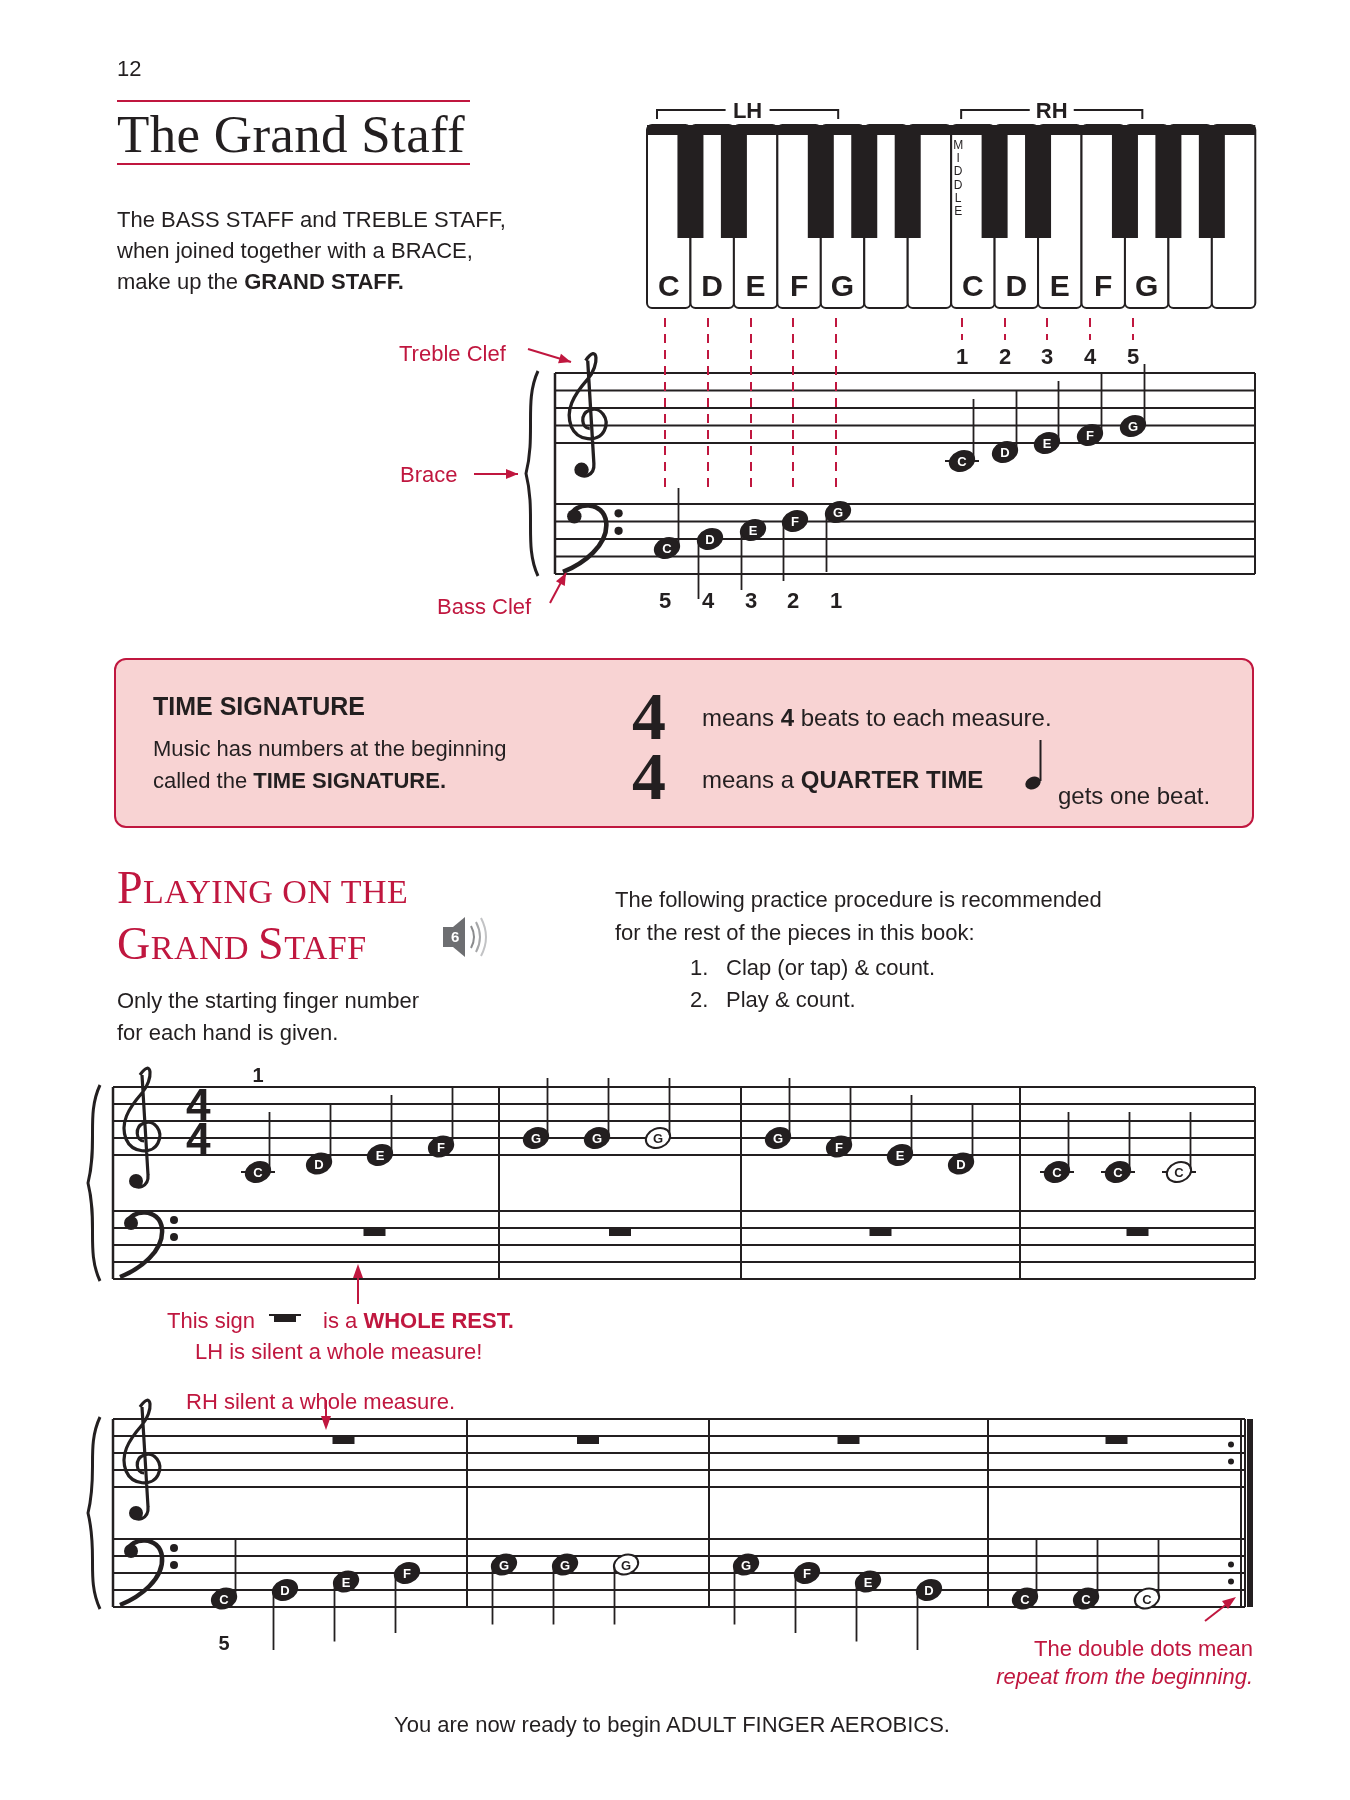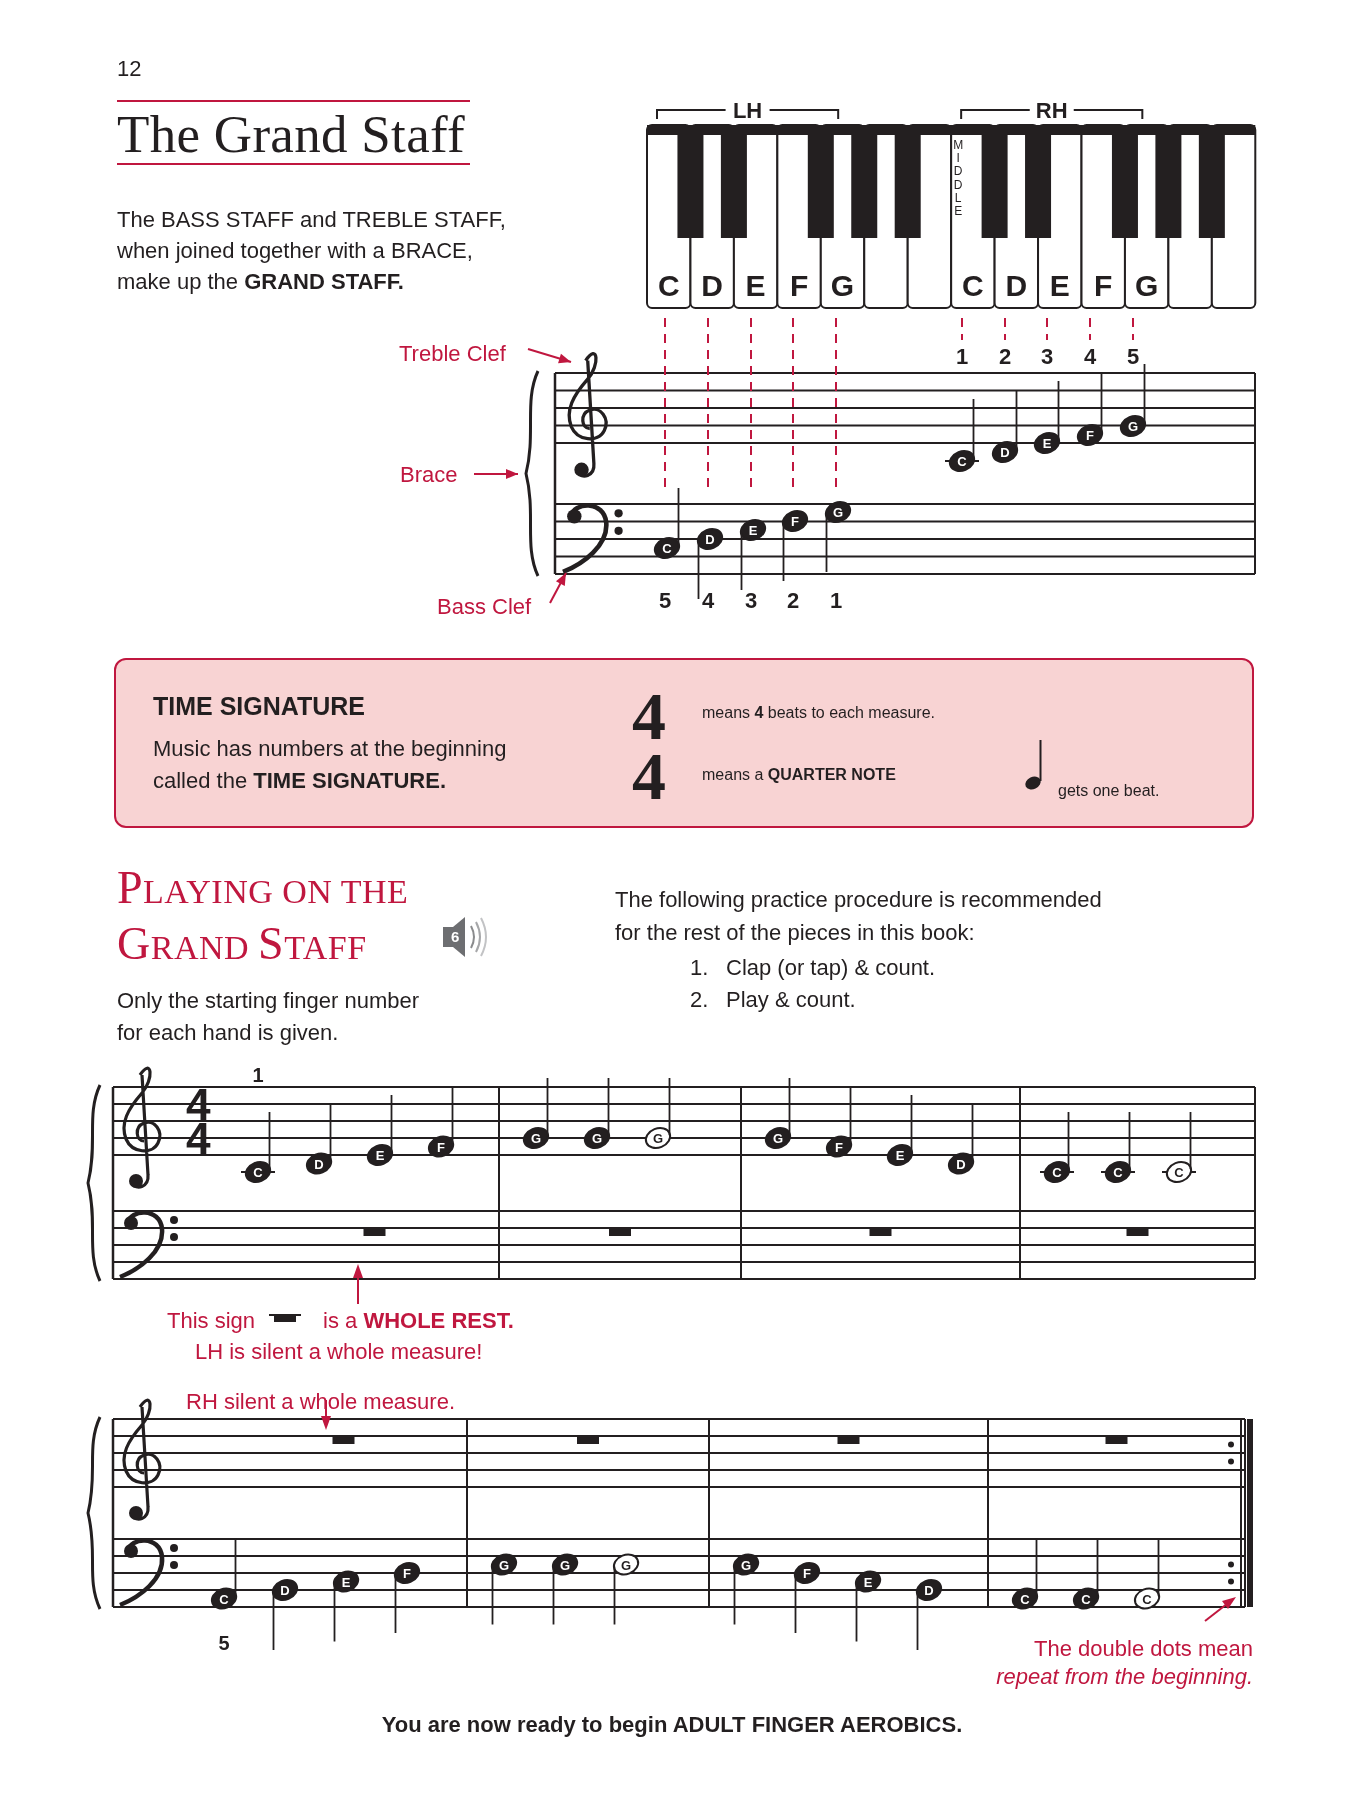--- a/index.html
+++ b/index.html
@@ -8,28 +8,28 @@
   .page-num{left:117px;top:56px;font-size:22px;}
   .title-rule{left:117px;width:353px;height:2px;background:#c0173f;}
   .title{left:117px;top:104px;font-family:"Liberation Serif",serif;font-size:53px;color:#231f20;white-space:nowrap;letter-spacing:0.3px;}
   .intro{left:117px;top:204px;font-size:22px;line-height:31px;width:470px;}
   .intro b{font-weight:bold;text-align:right;}
   .label{font-size:22px;color:#c0173f;white-space:nowrap;}
   .ts-box{left:114px;top:658px;width:1140px;height:170px;background:#f8d3d3;border:2px solid #c0173f;border-radius:12px;box-sizing:border-box;}
   .ts-title{left:153px;top:692px;font-size:25px;font-weight:bold;}
   .ts-text{left:153px;top:733px;font-size:22px;line-height:32px;width:420px;}
   .ts-digit{font-family:"Liberation Serif",serif;font-weight:bold;font-size:68px;line-height:60px;}
-  .ts-line{font-size:16px;white-space:nowrap;}
+  .ts-line{font-size:24px;white-space:nowrap;}
   .sec2-title{left:117px;top:862px;font-family:"Liberation Serif",serif;color:#c0173f;font-size:34px;line-height:52px;white-space:nowrap;letter-spacing:0.5px;}
   .sec2-title .big{font-size:46px;}
   .sec2-sub{left:117px;top:985px;font-size:22px;line-height:32px;width:380px;}
   .practice-intro{left:615px;top:883px;font-size:22px;line-height:33px;width:600px;}
   .practice-list{left:690px;top:952px;font-size:22px;line-height:32px;margin:0;padding:0;list-style:none;}
   .practice-list li{white-space:nowrap;}
-  .footer{left:0;width:1344px;top:1712px;text-align:center;font-size:22px;font-weight:bold;}
+  .footer{left:0;width:1344px;top:1712px;text-align:center;font-size:22px;font-weight:normal;}
   svg text{font-family:"Liberation Sans",sans-serif;}
 </style>
 </head>
 <body>
 
 <div class="abs page-num">12</div>
 
 <div class="abs title-rule" style="top:100px"></div>
 <div class="abs title">The Grand Staff</div>
 <div class="abs title-rule" style="top:163px"></div>
@@ -212,21 +212,21 @@
 
 <div class="abs ts-box"></div>
 <div class="abs ts-title">TIME SIGNATURE</div>
 <div class="abs ts-text">
   <div>Music has numbers at the beginning</div>
   <div><span>called the </span><b>TIME SIGNATURE.</b></div>
 </div>
 <div class="abs ts-digit" style="left:632px;top:686px">4</div>
 <div class="abs ts-digit" style="left:632px;top:746px">4</div>
 <div class="abs ts-line" style="left:702px;top:704px"><span>means </span><b>4</b><span> beats to each measure.</span></div>
-<div class="abs ts-line" style="left:702px;top:766px"><span>means a </span><b>QUARTER NOTE</b></div>
+<div class="abs ts-line" style="left:702px;top:766px"><span>means a </span><b>QUARTER TIME</b></div>
 <svg class="abs" style="left:1022px;top:736px" width="30" height="56">
   <ellipse cx="11" cy="47" rx="8" ry="6" transform="rotate(-25 11 47)" fill="#231f20"></ellipse>
   <line x1="18.5" y1="45" x2="18.5" y2="4" stroke="#231f20" stroke-width="2"></line>
 </svg>
 <div class="abs ts-line" style="left:1058px;top:782px">gets one beat.</div>
 
 <div class="abs sec2-title">
   <div><span class="big">P</span><span>LAYING ON THE</span></div>
   <div><span class="big">G</span><span>RAND </span><span class="big">S</span><span>TAFF</span></div>
 </div>

